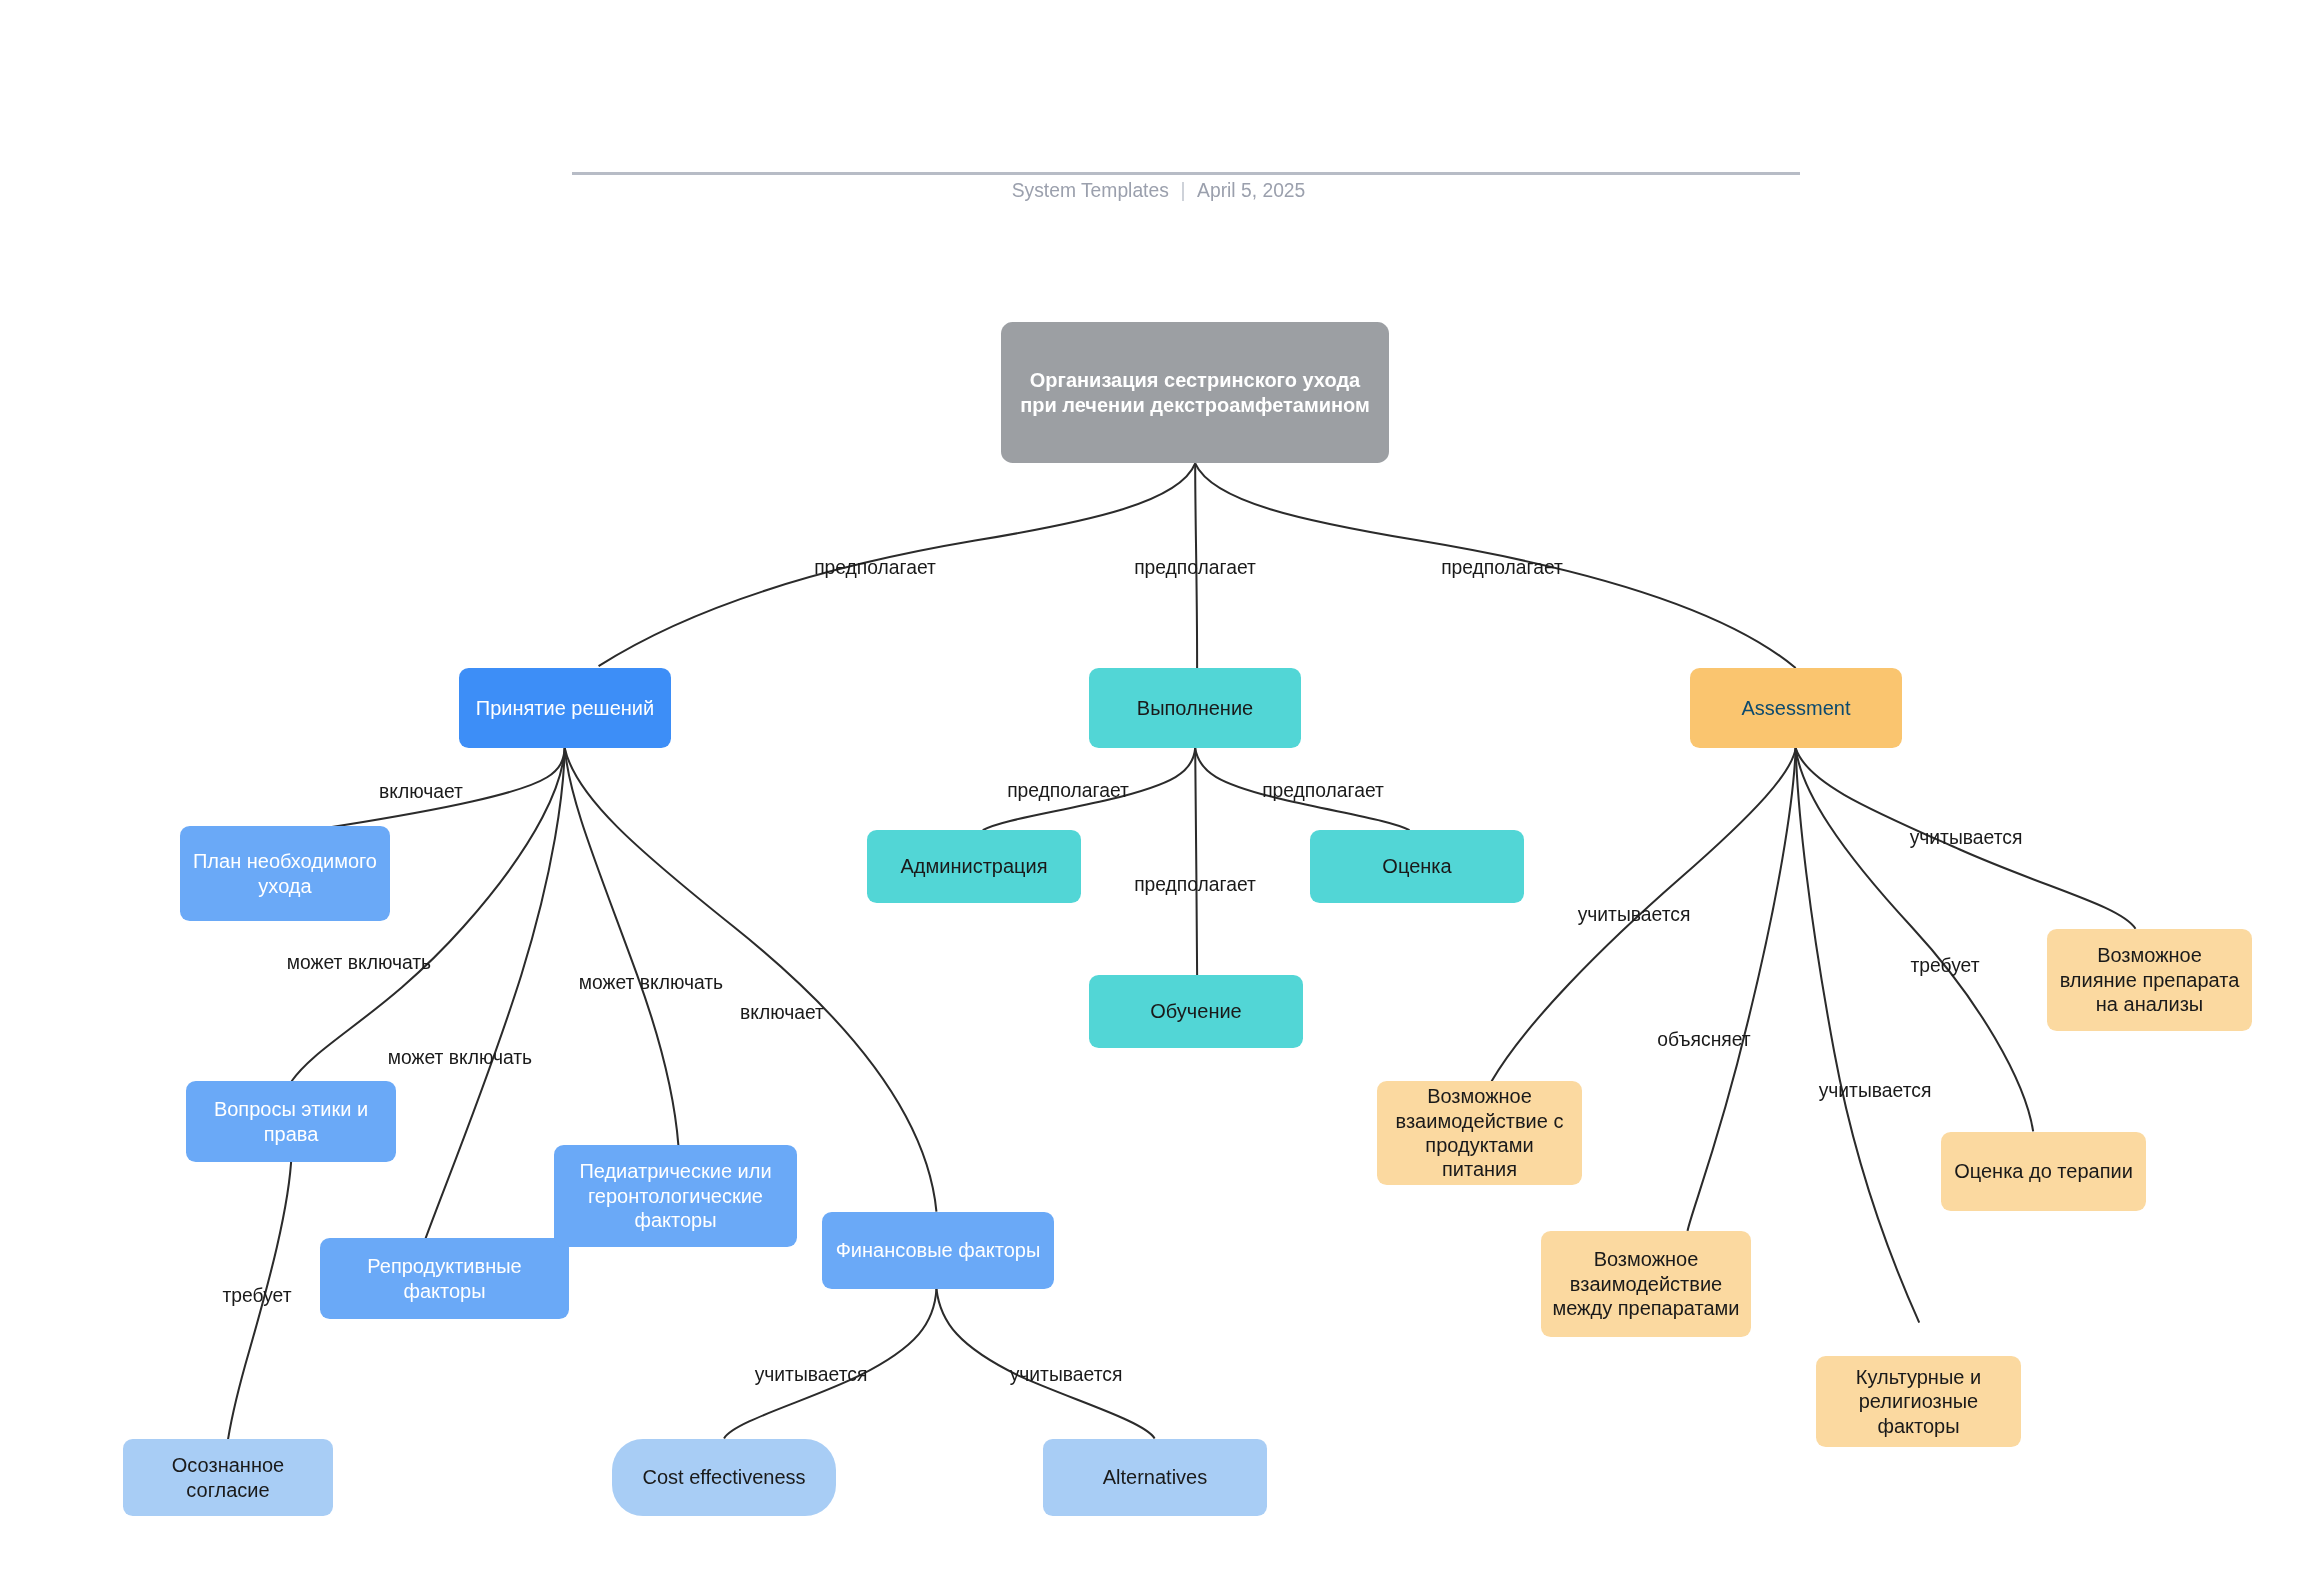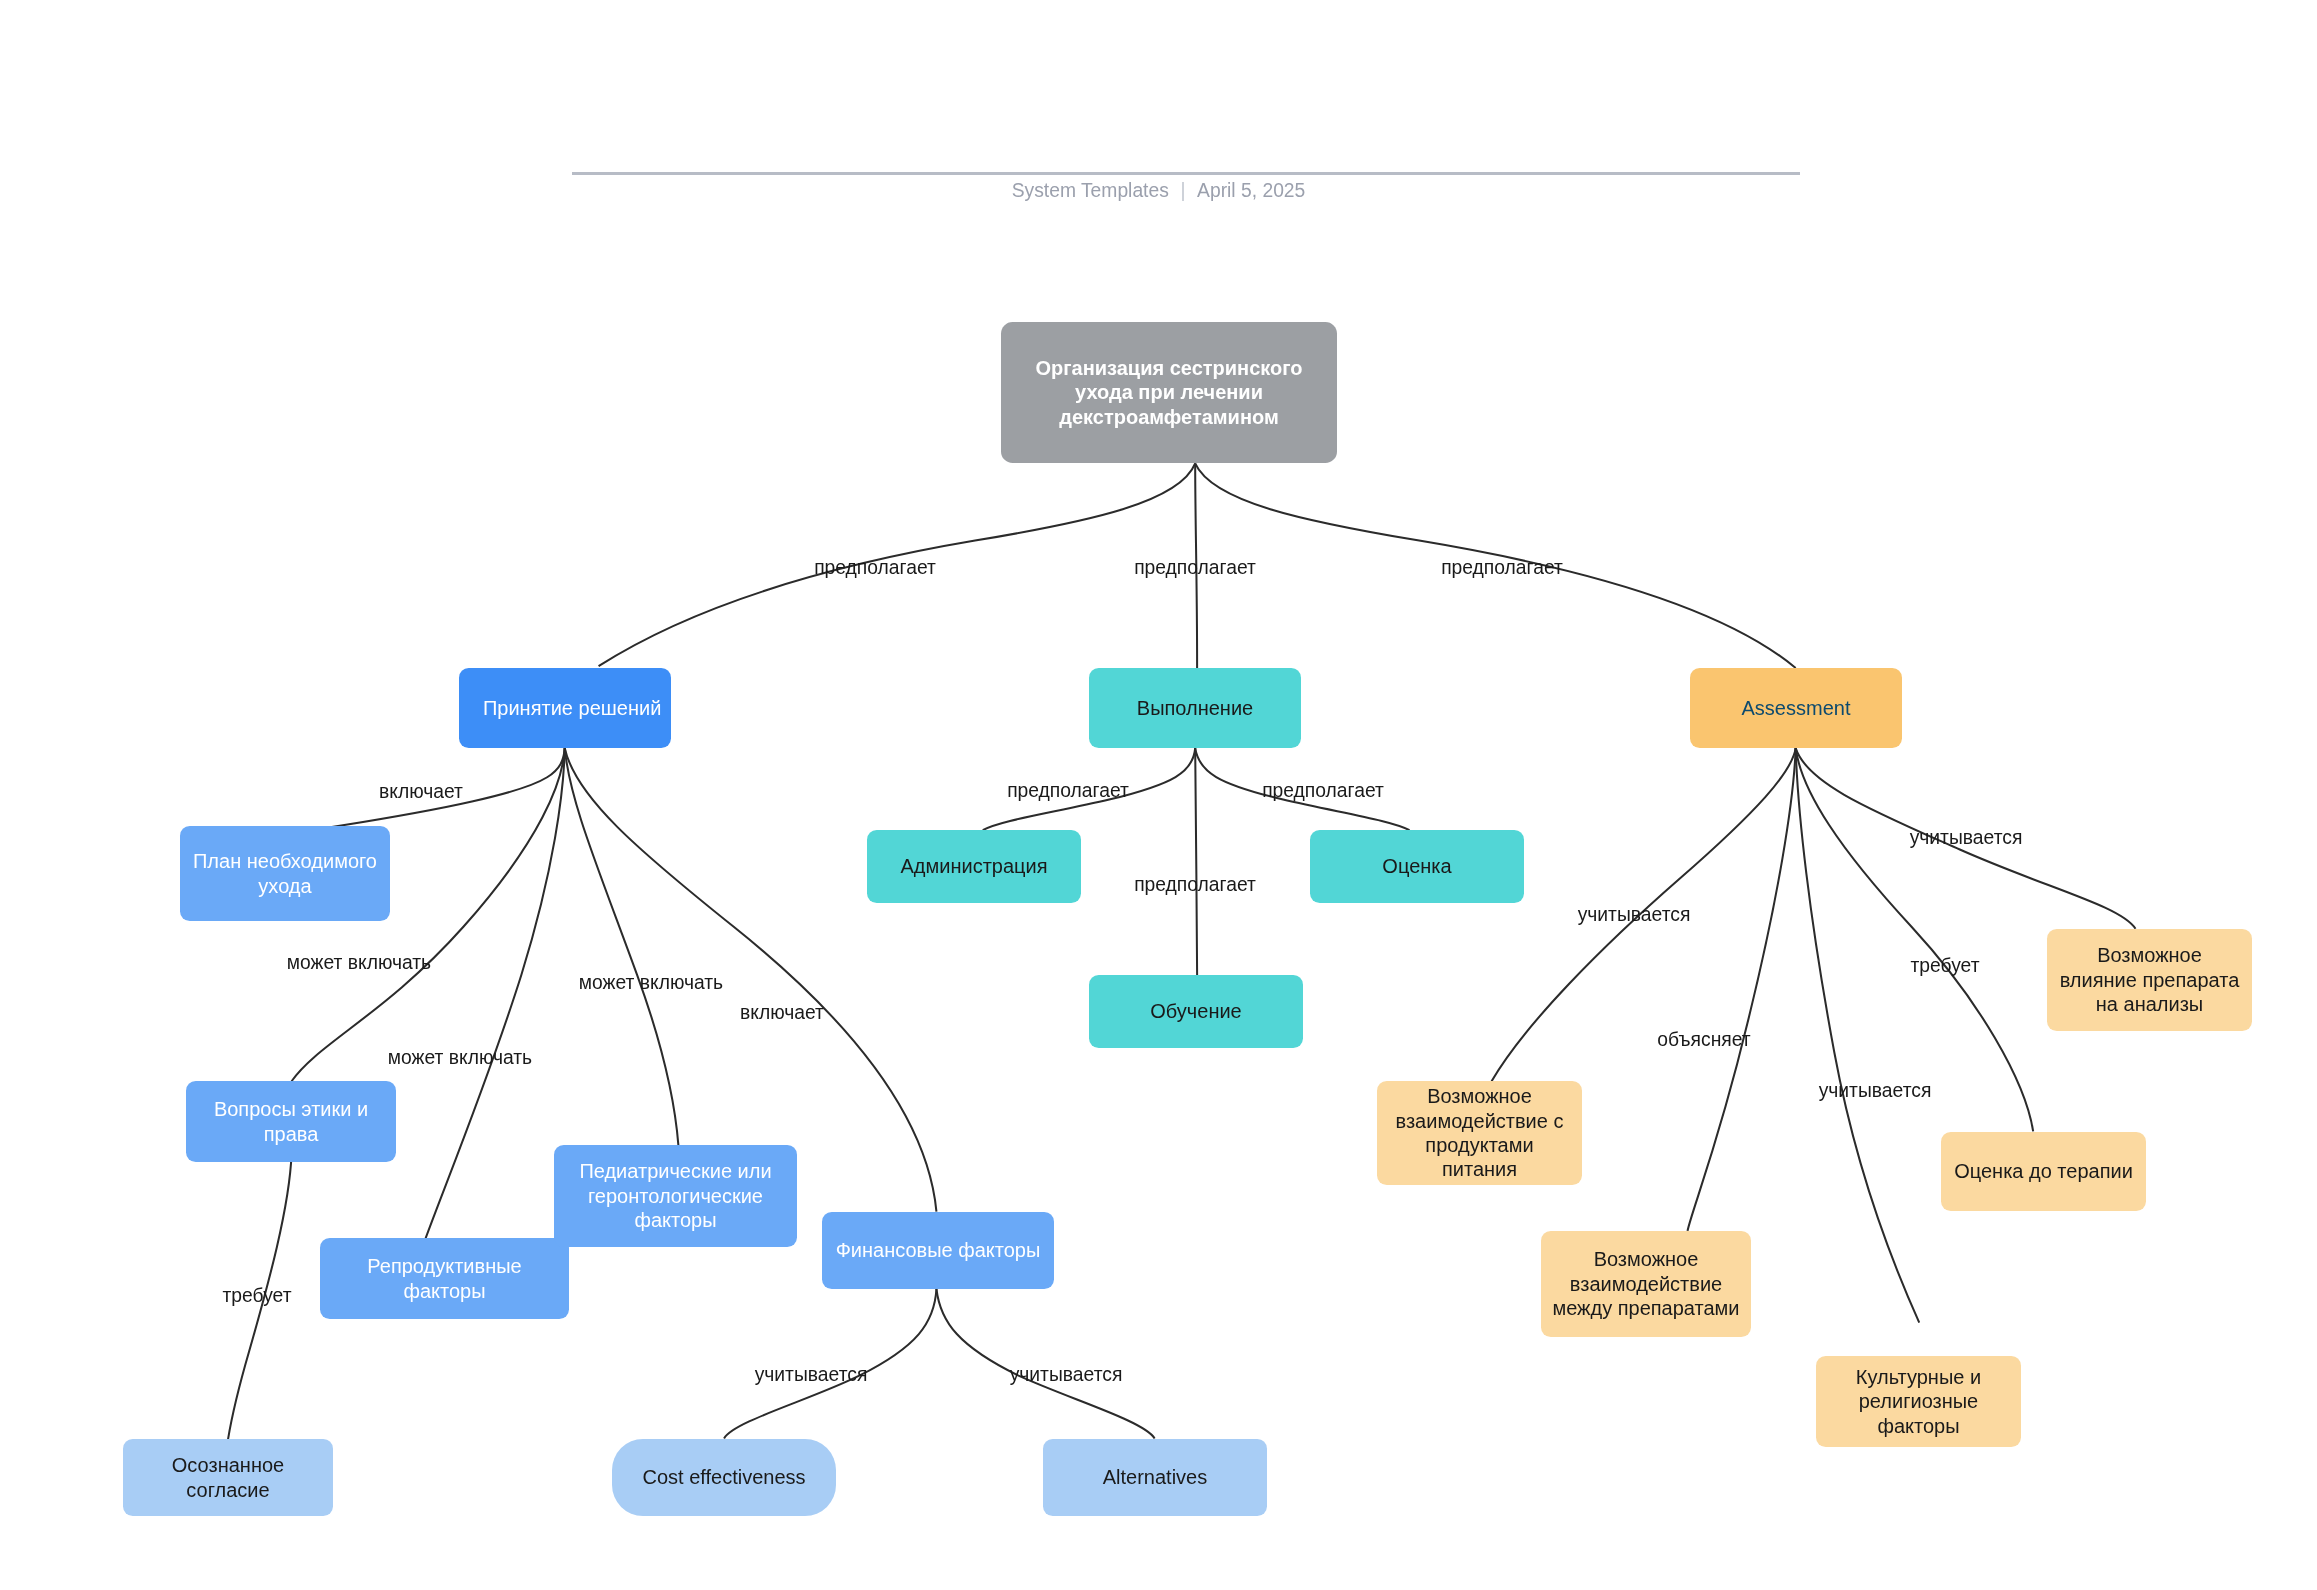--- a/index.html
+++ b/index.html
@@ -86,21 +86,20 @@
     background: #9c9fa3;
     color: #ffffff;
     font-weight: bold;
     font-size: 20px;
     border-radius: 11.6px;
   }
   .n-blue-dark {
     background: #3d8ef7;
     color: #ffffff;
     font-size: 20px;
-    text-align: right;
   }
   .n-blue-mid {
     background: #6aa9f7;
     color: #ffffff;
     font-size: 20px;
   }
   .n-blue-light {
     background: #a8cdf5;
     color: #1a1a1a;
     font-size: 20px;
@@ -163,21 +162,21 @@
       <path d="M1238,775 C1242,800 1262,812 1328,828 C1388,842 1442,850 1460,860"></path>
 
       <path d="M1860,775 C1856,800 1820,840 1740,910 C1660,980 1580,1060 1545,1120"></path>
       <path d="M1860,775 C1858,830 1842,930 1810,1060 C1780,1185 1752,1255 1748,1275"></path>
       <path d="M1860,775 C1862,840 1874,950 1900,1090 C1926,1230 1970,1330 1988,1370"></path>
       <path d="M1860,775 C1866,820 1906,880 1980,960 C2050,1036 2098,1120 2106,1172"></path>
       <path d="M1860,775 C1872,812 1940,840 2030,880 C2120,920 2196,938 2212,962"></path>
     </g>
   </svg>
 
-  <div class="node n-root" style="left:1001px; top:322px; width:336px; height:141px;">
+  <div class="node n-root" style="left:1001px; top:322px; width:388px; height:141px;">
     <span class="label">Организация сестринского ухода при лечении декстроамфетамином</span>
   </div>
 
   <div class="node n-blue-dark" style="left:459px; top:668px; width:212px; height:80px;">
     <span class="label">Принятие решений</span>
   </div>
   <div class="node n-teal" style="left:1089px; top:668px; width:212px; height:80px;">
     <span class="label">Выполнение</span>
   </div>
   <div class="node n-orange" style="left:1690px; top:668px; width:212px; height:80px;">

